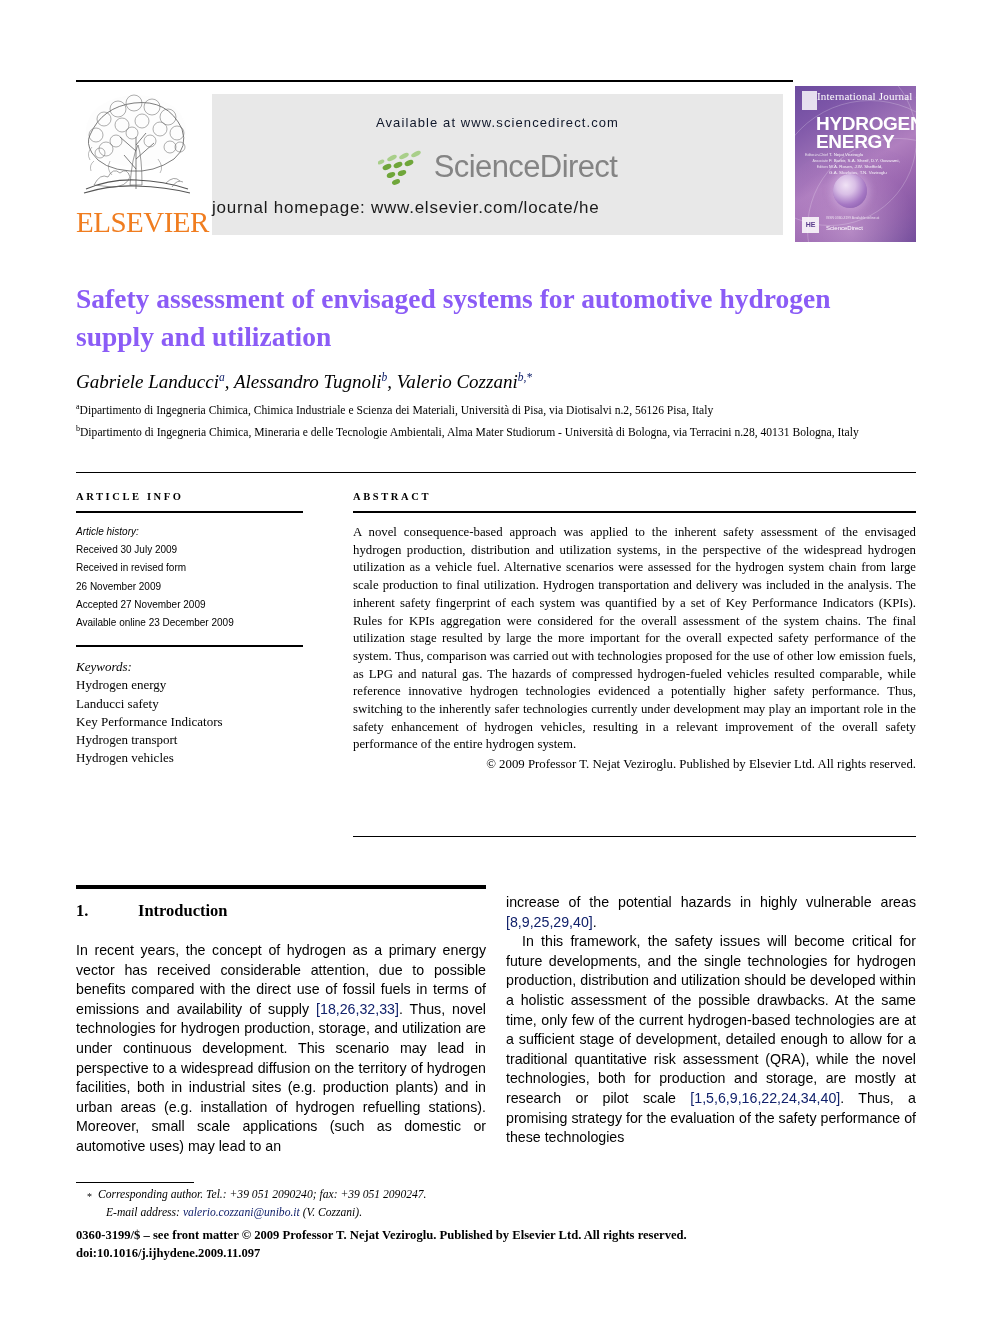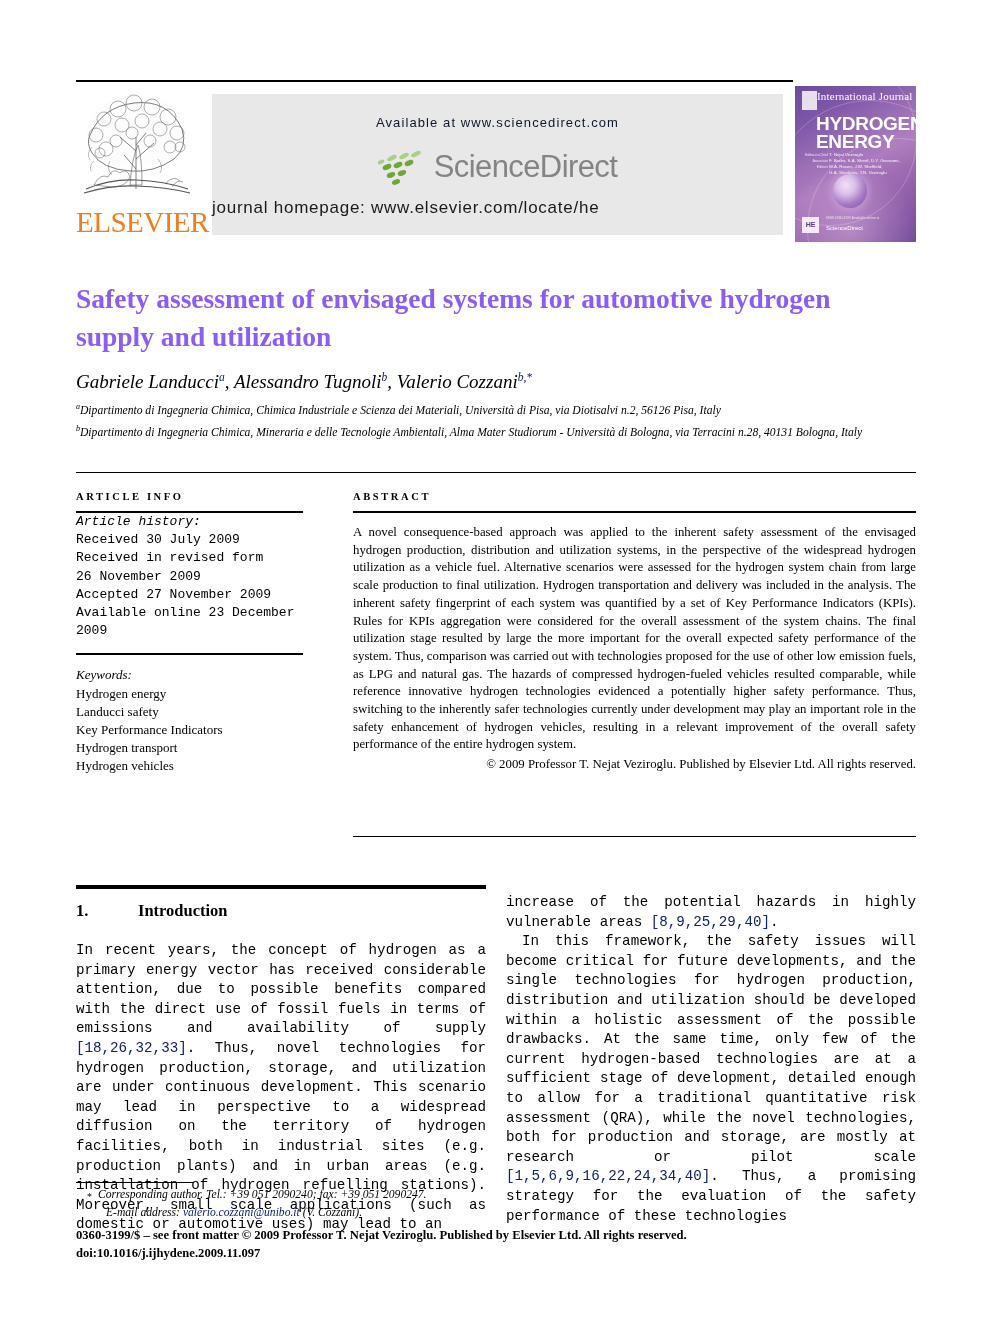--- a/index.html
+++ b/index.html
@@ -257,21 +257,20 @@
     line-height: 26px;
     color: #000;
   }
   .authors sup { font-size: 11.5px; color: #11216b; font-style: italic; vertical-align: super; }
   .affil {
     position: absolute;
     left: 76px;
     top: 398px;
     width: 840px;
     font-family: "Liberation Serif", serif;
-    font-style: italic;
     font-size: 11.6px;
     line-height: 18.5px;
     color: #000;
   }
   .affil sup { font-size: 8px; vertical-align: super; }
 
   .rule-abs-top {
     position: absolute;
     left: 76px;
     top: 472px;
@@ -303,22 +302,23 @@
   }
   .sec-rule {
     height: 2px;
     background: #000;
     margin-top: 9px;
   }
   .info-col .sec-rule { width: 227px; }
   .abs-col .sec-rule { width: 563px; }
 
   .info-block {
-    font-family: Liberation Mono, monospace;
-    font-size: 13px;
+    margin-top: 10px;
+    font-family: Liberation Sans, sans-serif;
+    font-size: 10px;
     line-height: 18.2px;
   }
   .info-block .lbl { font-style: italic; }
   .info-rule {
     width: 227px;
     height: 2px;
     background: #000;
     margin-top: 13px;
     margin-bottom: 11px;
   }
@@ -373,21 +373,21 @@
   .sec-title {
     font-family: "Liberation Serif", serif;
     font-weight: bold;
     font-size: 16.5px;
     line-height: 22px;
     margin-top: 7px;
     display: flex;
   }
   .sec-num { width: 62px; }
   .body-p {
-    font-family: Liberation Mono, monospace;
+    font-family: Liberation Sans, sans-serif;
     font-size: 14.2px;
     line-height: 19.6px;
     text-align: justify;
     margin: 0;
   }
   .body-left .body-p.first { margin-top: 19px; }
   .body-p.indent { text-indent: 16px; }
   .ref { color: #11216b; }
 
   

